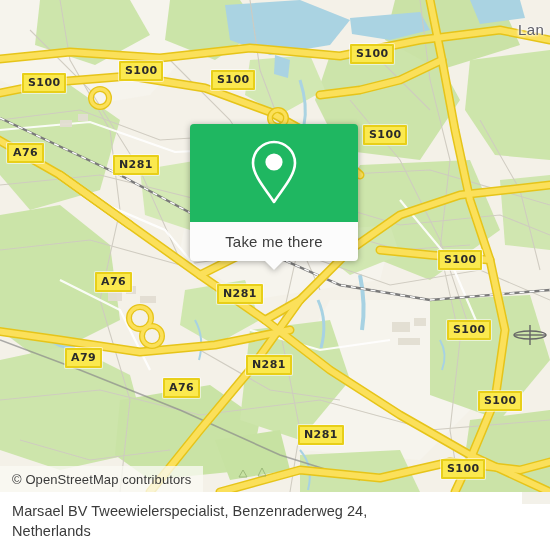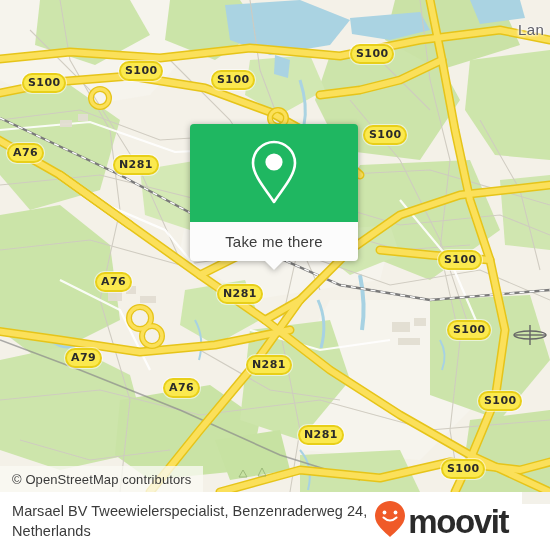--- a/index.html
+++ b/index.html
@@ -13,21 +13,21 @@
 
   
   #map{position:absolute;left:0;top:0;width:550px;height:504px;overflow:hidden;background:#f3f1e9;}
   #map svg{display:block;}
 
   
   .shield{
     position:absolute;
     background:#fffde8;
     border:2px solid #be185d;
-    border-radius:10px;
+    border-radius:1px;
     color:#2b2b2b;
     font-size:11px;
     font-weight:bold;
     letter-spacing:.4px;
     line-height:13px;
     padding:1px 4px 2px 4px;
     white-space:nowrap;
     font-family:"DejaVu Sans","Liberation Sans",sans-serif;
     box-shadow:0 0 0 1px rgba(255,255,255,.55);
   }
@@ -318,26 +318,15 @@
       </div>
       <div id="callout-bottom">
         <span id="callout-label">Take me there</span>
         <span id="callout-tail"></span>
       </div>
     </div>
   </div>
 
   <div id="footer">
     <div id="footer-text">Marsael BV Tweewielerspecialist, Benzenraderweg 24, Netherlands</div>
-    <div id="brand">
-      <span>
-        <svg width="34" height="40" viewBox="0 0 34 40" xmlns="http://www.w3.org/2000/svg">
-          <path d="M17 2 C8.7 2 2 8.7 2 17 C2 26 12 33 17 38 C22 33 32 26 32 17 C32 8.7 25.3 2 17 2 Z" fill="#f05a28"></path>
-          <circle cx="11.5" cy="13.5" r="1.9" fill="#ffffff"></circle>
-          <circle cx="22.5" cy="13.5" r="1.9" fill="#ffffff"></circle>
-          <path d="M10.5 18.5 q6.5 6 13 0" fill="none" stroke="#ffffff" stroke-width="2.1" stroke-linecap="round"></path>
-        </svg>
-      </span>
-      <span id="brand-word">moovit</span>
-    </div>
   </div>
 
 </div>
 
 </body></html>

